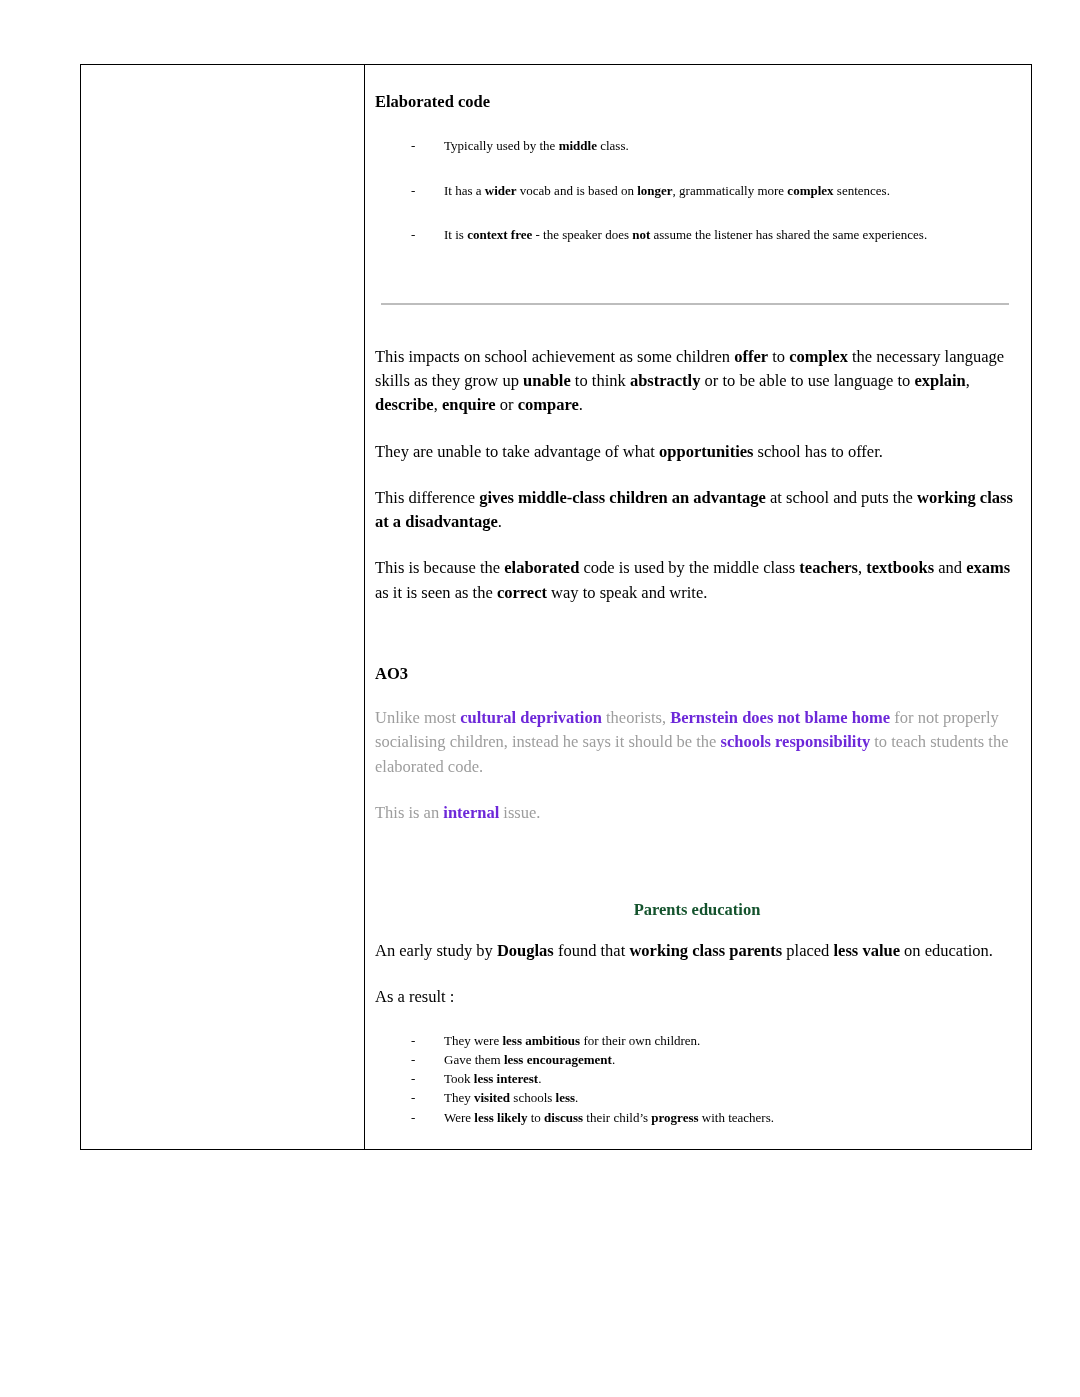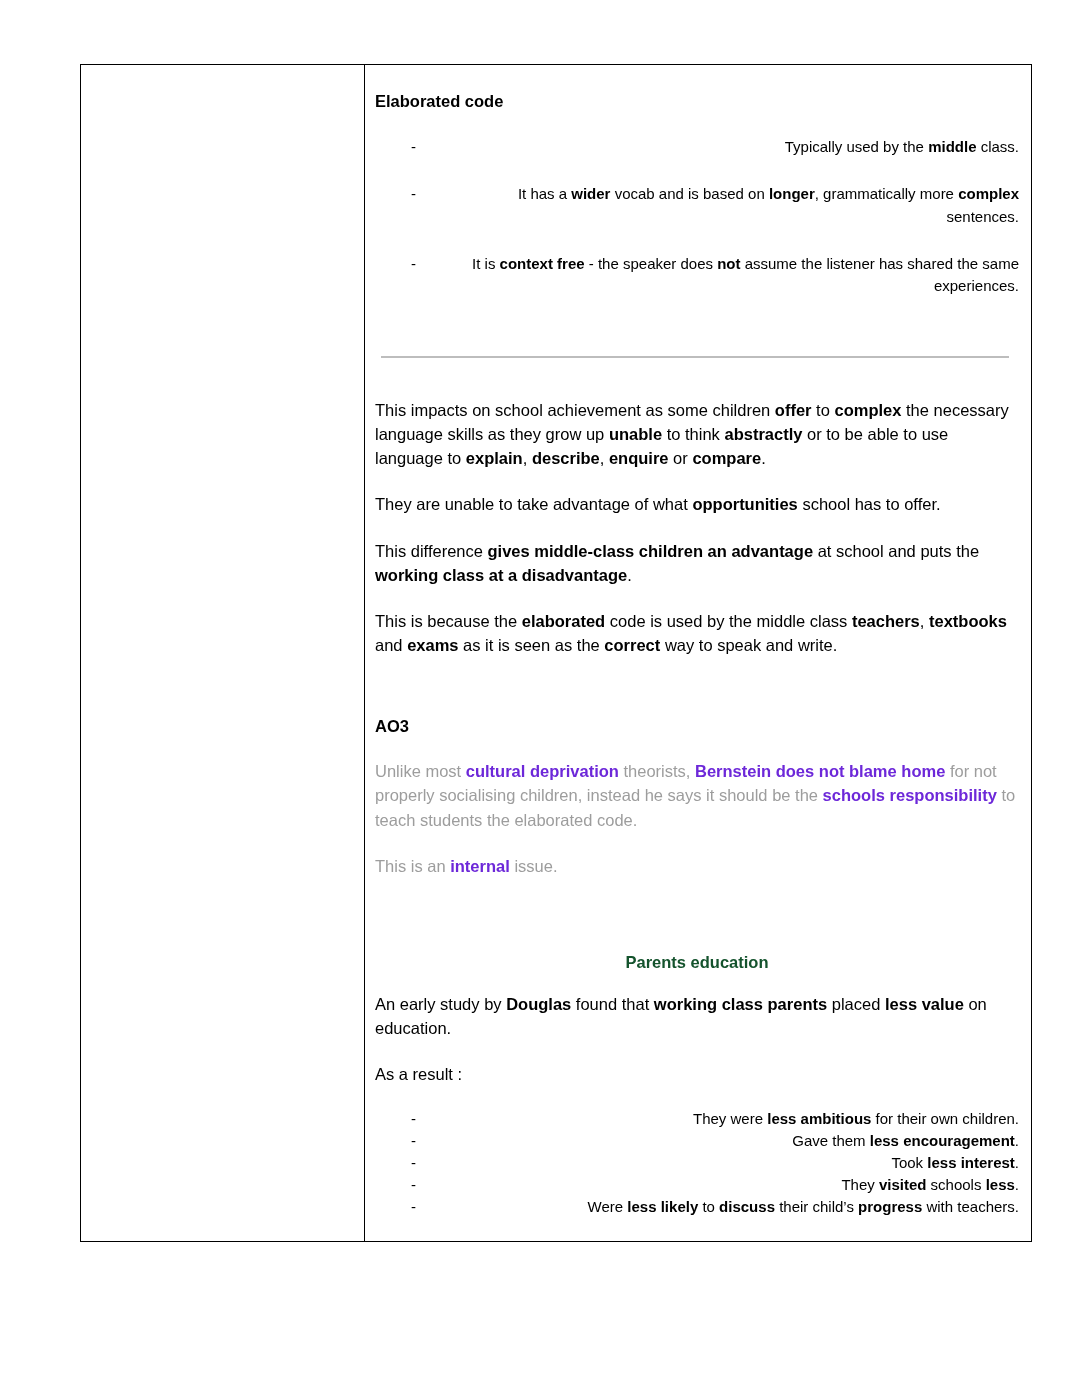--- a/index.html
+++ b/index.html
@@ -14,20 +14,21 @@
     color: #000000;
     -webkit-font-smoothing: antialiased;
   }
 
   .page {
     position: relative;
     width: 1080px;
     height: 1350px;
     background: #ffffff;
     overflow: hidden;
+    font-family: Liberation Serif, serif;
   }
 
   
   .doc-table {
     position: absolute;
     left: 80px;
     top: 64px;
     width: 927px;            
     border-collapse: collapse;
     table-layout: fixed;
@@ -69,25 +70,24 @@
   }
 
   
   ul.dash-list {
     list-style: none;
     margin: 0;
     padding: 0;
   }
   ul.dash-list > li {
     position: relative;
-    font-size: 15px;
+    font-size: 13px;
     line-height: 1.47;
     padding-left: 69px;       
     margin: 0;
-    text-align: right;
   }
   ul.dash-list > li::before {
     content: "-";
     position: absolute;
     left: 36px;
     top: 0;
   }
   ul.dash-list.spaced > li {
     margin-bottom: 25px;
   }

